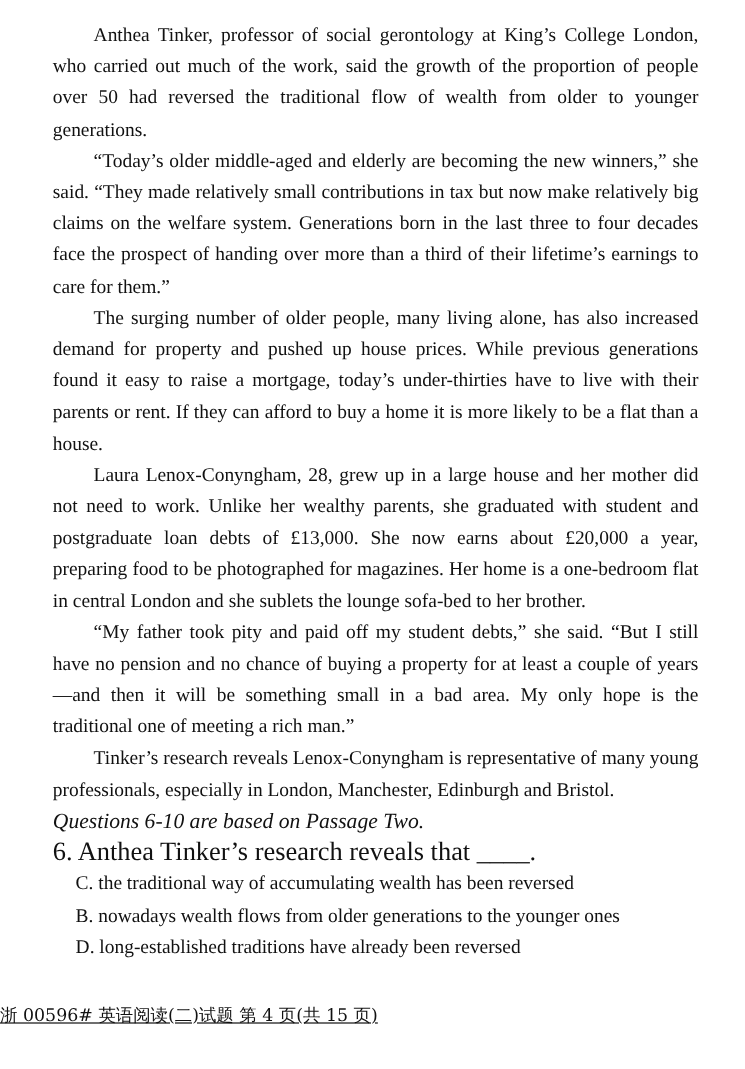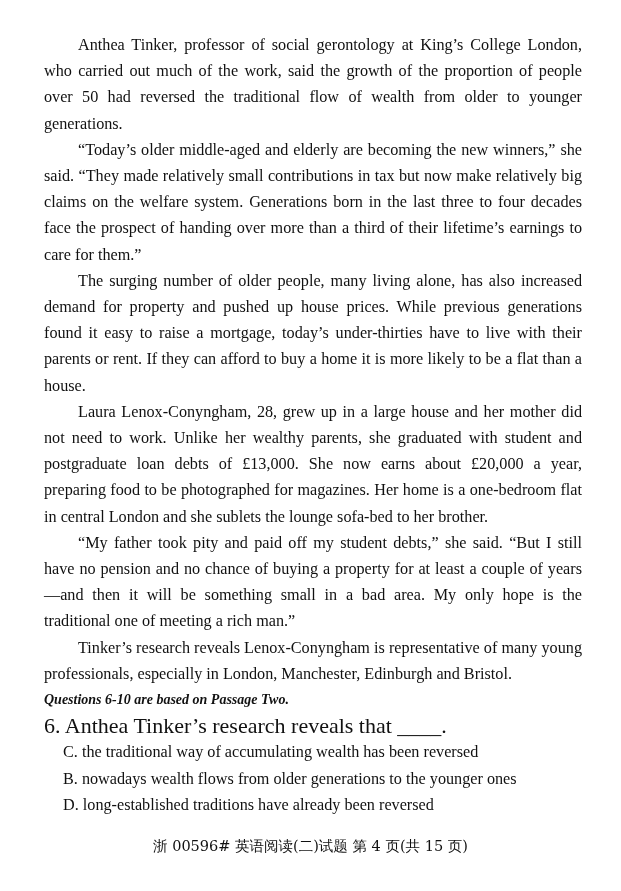--- a/index.html
+++ b/index.html
@@ -1,27 +1,27 @@
 <!DOCTYPE html>
 <html><head>
 <meta charset="utf-8">
 <style>
   html, body { margin: 0; padding: 0; background: #ffffff; }
   body { width: 621px; height: 891px; position: relative; overflow: hidden;
          font-family: "Liberation Serif", "DejaVu Serif", serif; color: #111; }
-  .page { position: absolute; left: 44px; top: 16px; width: 538px; margin-top: 16px; }
+  .page { position: absolute; left: 44px; top: 16px; width: 538px; }
   .para { font-size: 16.2px; line-height: 26.2px; text-align: justify;
           text-indent: 34px; margin: 0; }
-  .heading { font-size: 14px; line-height: 26.2px; font-weight: bold;
+  .heading { font-size: 18px; line-height: 26.2px; font-weight: normal;
              font-style: italic; margin: 0; }
   .question { font-size: 22px; line-height: 26.2px; margin: 0; }
   .options { margin: 0; padding: 0; list-style: none; }
   .option { font-size: 16.2px; line-height: 26.2px; padding-left: 19px; }
-  .footer { position: absolute; top: 837px; left: 0; width: 621px; text-align: center;
-            font-size: 14.5px; font-family: "DejaVu Serif", "Liberation Serif", serif; }
+  .footer { position: absolute; top: 837px; left: 0; width: 621px; text-align: left;
+            font-size: 14.5px; font-family: "DejaVu Serif", "Liberation Serif", serif; text-decoration: underline; }
 </style>
 </head>
 <body>
 
 <div class="page">
   <div>
     <p class="para">Anthea Tinker, professor of social gerontology at King’s College London, who carried out much of the work, said the growth of the proportion of people over 50 had reversed the traditional flow of wealth from older to younger generations.</p>
     <p class="para">“Today’s older middle-aged and elderly are becoming the new winners,” she said. “They made relatively small contributions in tax but now make relatively big claims on the welfare system. Generations born in the last three to four decades face the prospect of handing over more than a third of their lifetime’s earnings to care for them.”</p>
     <p class="para">The surging number of older people, many living alone, has also increased demand for property and pushed up house prices. While previous generations found it easy to raise a mortgage, today’s under-thirties have to live with their parents or rent. If they can afford to buy a home it is more likely to be a flat than a house.</p>
     <p class="para">Laura Lenox-Conyngham, 28, grew up in a large house and her mother did not need to work. Unlike her wealthy parents, she graduated with student and postgraduate loan debts of £13,000. She now earns about £20,000 a year, preparing food to be photographed for magazines. Her home is a one-bedroom flat in central London and she sublets the lounge sofa-bed to her brother.</p>

